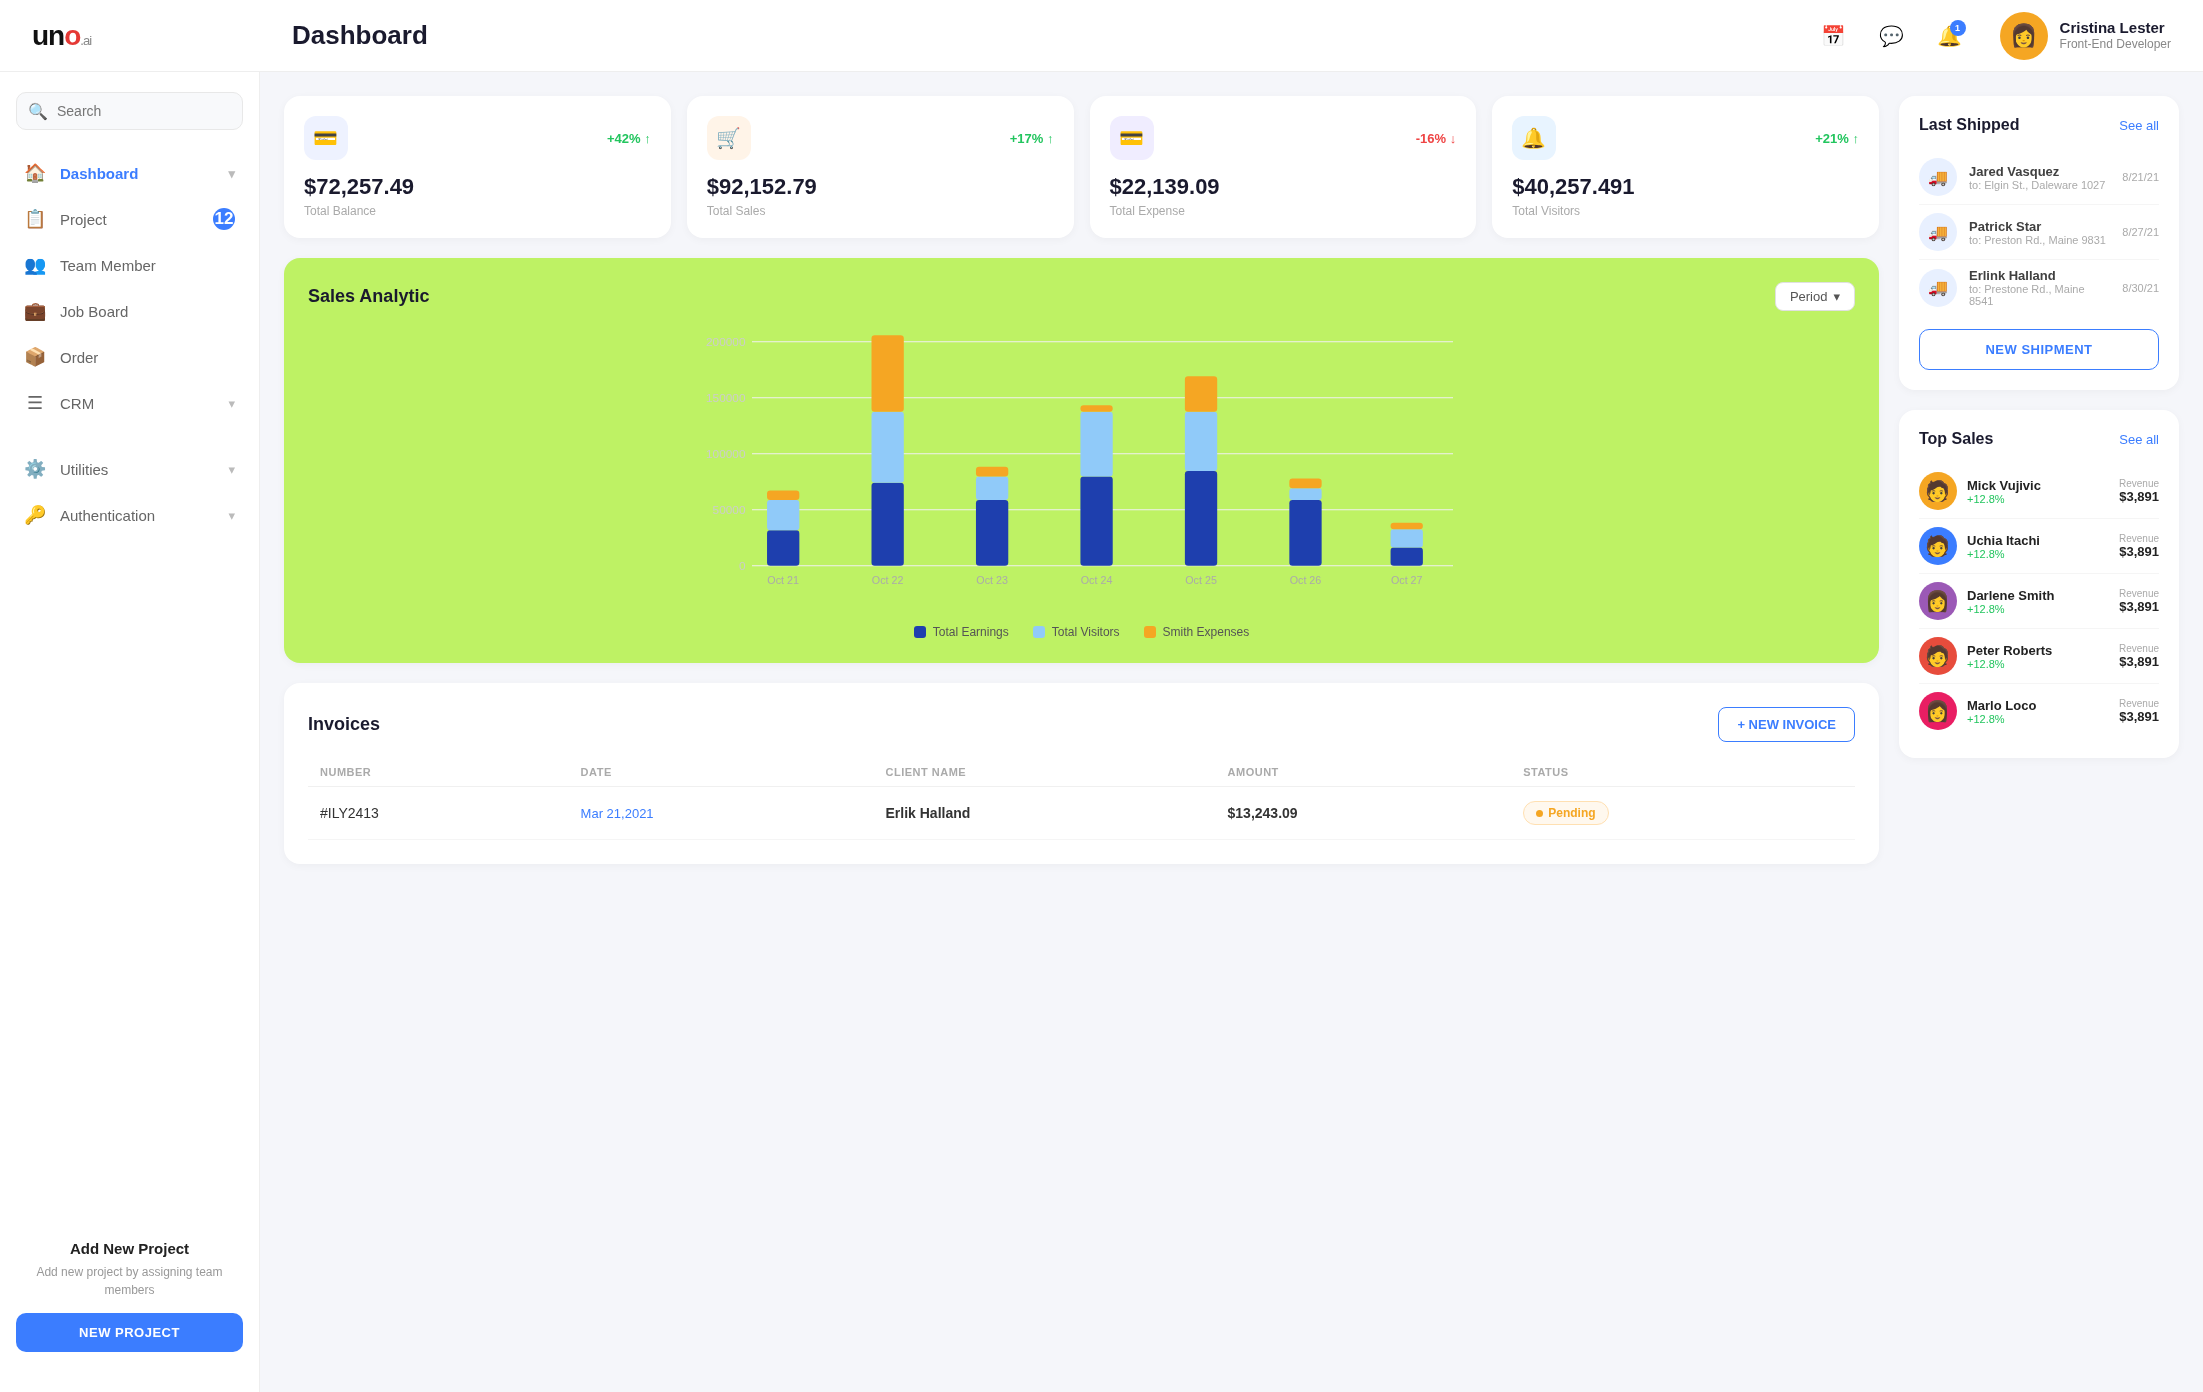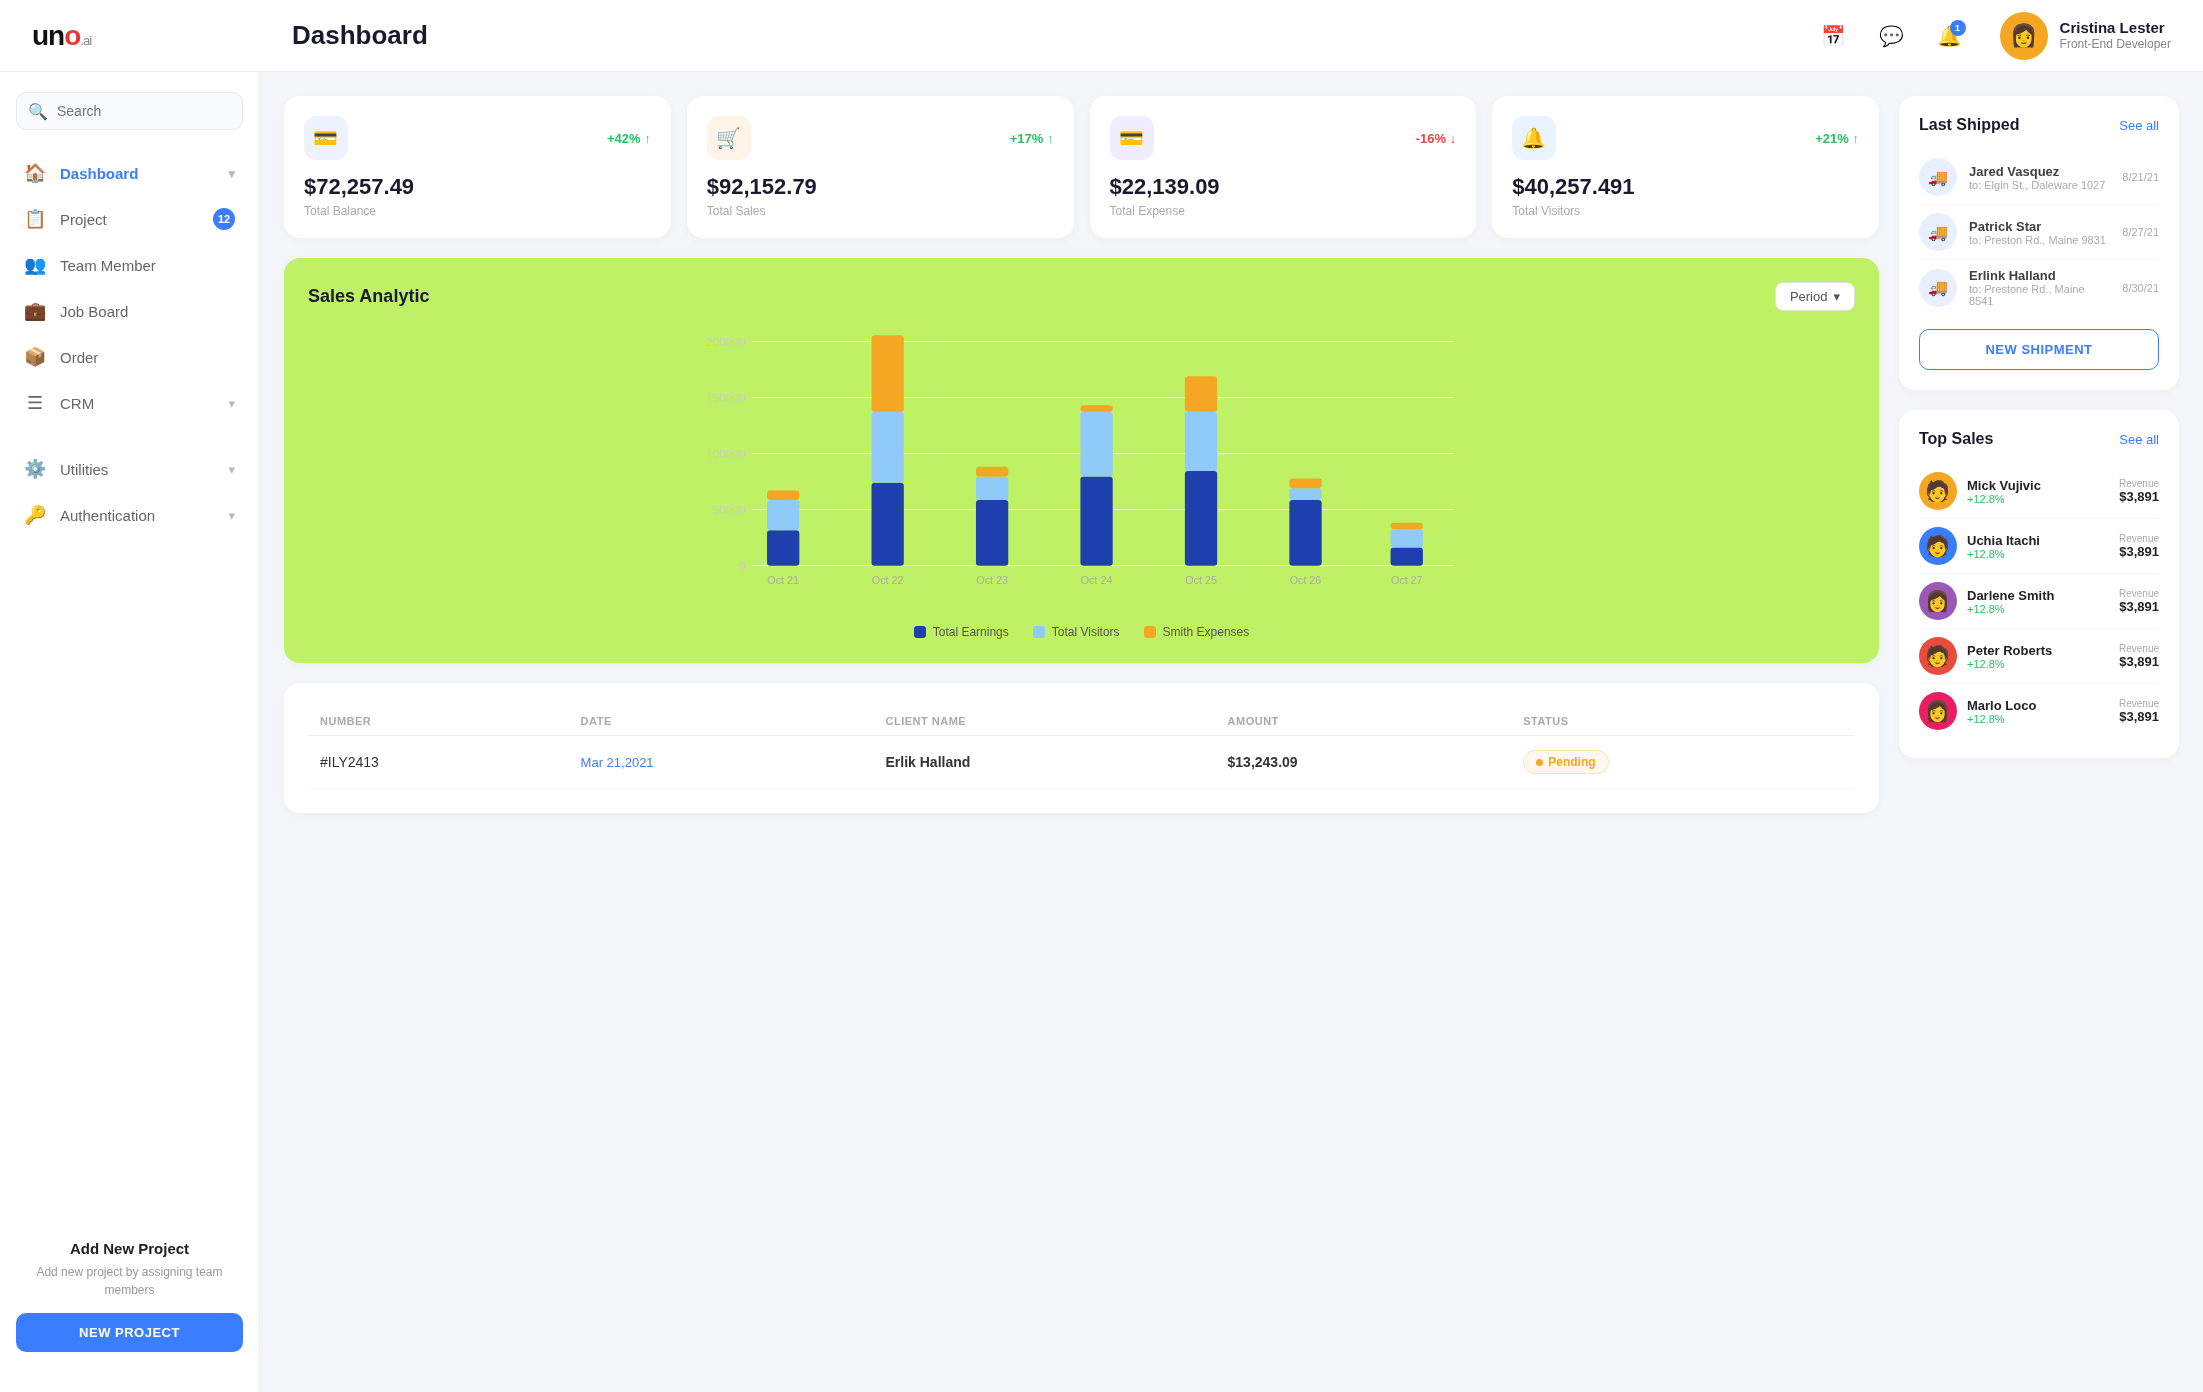--- a/index.html
+++ b/index.html
@@ -33,21 +33,21 @@
 
     
     .sidebar { width: 260px; background: #fff; border-right: 1px solid #eee; display: flex; flex-direction: column; padding: 20px 0; overflow-y: auto; }
     .sidebar-search { margin: 0 16px 20px; position: relative; }
     .sidebar-search input { width: 100%; padding: 10px 16px 10px 40px; border-radius: 10px; border: 1.5px solid #e8e8e8; background: #f8f9fb; font-size: 14px; color: #888; outline: none; }
     .sidebar-search .search-icon { position: absolute; left: 12px; top: 50%; transform: translateY(-50%); color: #aaa; font-size: 16px; }
     .nav-item { display: flex; align-items: center; padding: 12px 24px; cursor: pointer; font-size: 15px; color: #666; gap: 14px; position: relative; }
     .nav-item.active { color: #3b7dff; font-weight: 600; }
     .nav-item .nav-icon { font-size: 18px; width: 22px; text-align: center; }
     .nav-item .nav-label { flex: 1; }
-    .nav-item .badge { background: #3b7dff; color: #fff; font-size: 11px; border-radius: 50%; width: 22px; height: 22px; display: flex; align-items: center; justify-content: center; font-weight: 700; }
+    .nav-item .badge { background: #3b7dff; color: #fff; font-size: 17px; border-radius: 50%; width: 22px; height: 22px; display: flex; align-items: center; justify-content: center; font-weight: 700; }
     .nav-item .chevron { color: #bbb; font-size: 13px; }
     .nav-divider { height: 20px; }
     .sidebar-bottom { margin-top: auto; padding: 20px 16px; text-align: center; }
     .sidebar-bottom-title { font-size: 15px; font-weight: 700; color: #222; margin-bottom: 6px; }
     .sidebar-bottom-desc { font-size: 12px; color: #999; margin-bottom: 14px; line-height: 1.5; }
     .new-project-btn { width: 100%; padding: 12px; background: #3b7dff; color: #fff; border: none; border-radius: 10px; font-size: 13px; font-weight: 700; cursor: pointer; letter-spacing: 0.5px; }
 
     
     .content { flex: 1; overflow-y: auto; padding: 24px; display: flex; gap: 20px; }
 
@@ -335,20 +335,24 @@
     <span>Total Visitors</span>
   </div>
             <div class="legend-item">
     <div class="legend-dot" style="background:#f5a623"></div>
     <span>Smith Expenses</span>
   </div>
           </div>
       </div>
 
       <div class="invoices-card">
+        <div class="invoices-header">
+          <div class="invoices-title">Invoices</div>
+          <button class="new-invoice-btn">+ NEW INVOICE</button>
+        </div>
         <table class="inv-table">
           <thead id="inv-thead">
               <tr>
                 <th>NUMBER</th>
                 <th>DATE</th>
                 <th>CLIENT NAME</th>
                 <th>AMOUNT</th>
                 <th>STATUS</th>
               </tr>
             </thead>

